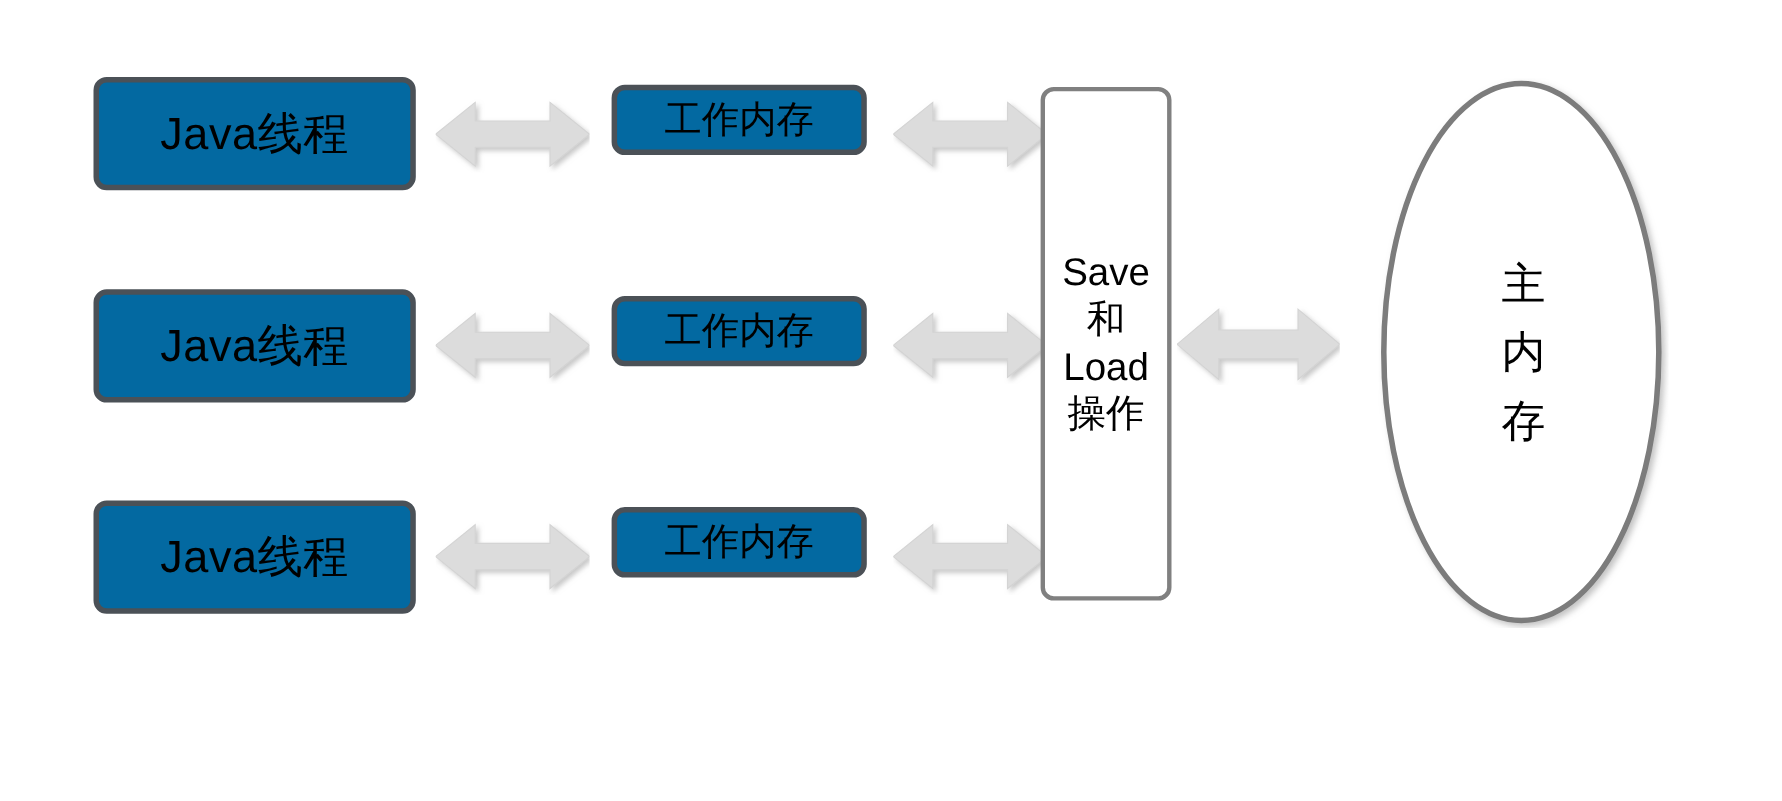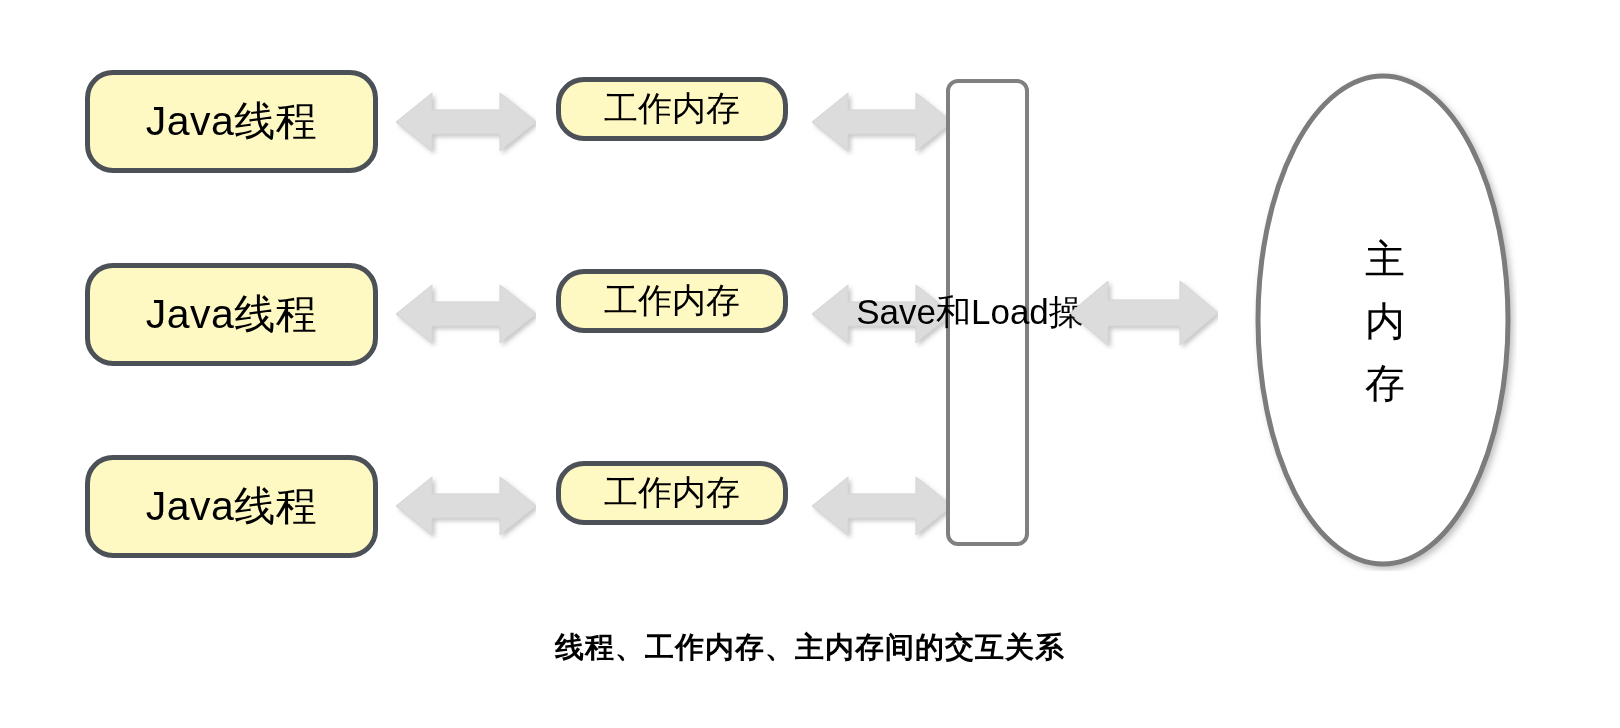--- a/index.html
+++ b/index.html
@@ -19,23 +19,23 @@
     position: absolute;
     left: 0; top: 0;
     width: 1620px;
     height: 728px;
   }
 
   
   .node-box {
     position: absolute;
     box-sizing: border-box;
-    background: #fef9c3;
+    background: #0369a1;
     border: 5px solid #4b5157;
-    border-radius: 28px;
+    border-radius: 12px;
     display: flex;
     align-items: center;
     justify-content: center;
     color: #000000;
     white-space: nowrap;
   }
 
   .thread-box {
     width: 293px;
     height: 103px;
@@ -56,27 +56,27 @@
   .wm-box.r1 { top: 77px; }
   .wm-box.r2 { top: 269px; }
   .wm-box.r3 { top: 461px; }
 
   
   .saveload-box {
     position: absolute;
     box-sizing: border-box;
     left: 946px;
     top: 79px;
-    width: 83px;
+    width: 119px;
     height: 467px;
     background: #ffffff;
     border: 4px solid #808080;
     border-radius: 12px;
     display: flex;
-    flex-direction: row;
+    flex-direction: column;
     align-items: center;
     justify-content: center;
     color: #000000;
   }
   .saveload-box .ln {
     font-size: 35px;
     line-height: 1.22;
     text-align: center;
     white-space: nowrap;
   }
@@ -235,15 +235,14 @@
       </defs>
       <ellipse cx="130" cy="249" rx="125" ry="244" fill="#ffffff" stroke="#7b7b7b" stroke-width="5" filter="url(#eshadow)"></ellipse>
     </svg>
     <div class="ellipse-label">
       <span>主</span>
       <span>内</span>
       <span>存</span>
     </div>
   </div>
 
-  <div class="caption">线程、工作内存、主内存间的交互关系</div>
 
 </div>
 
 </body></html>

